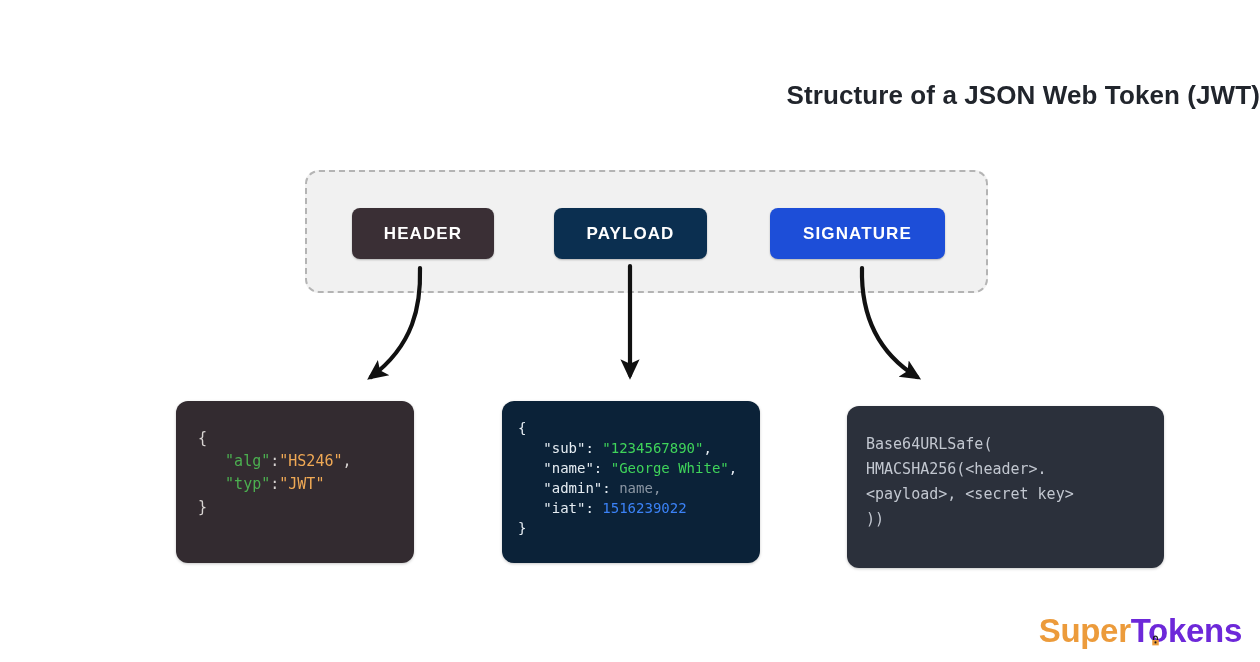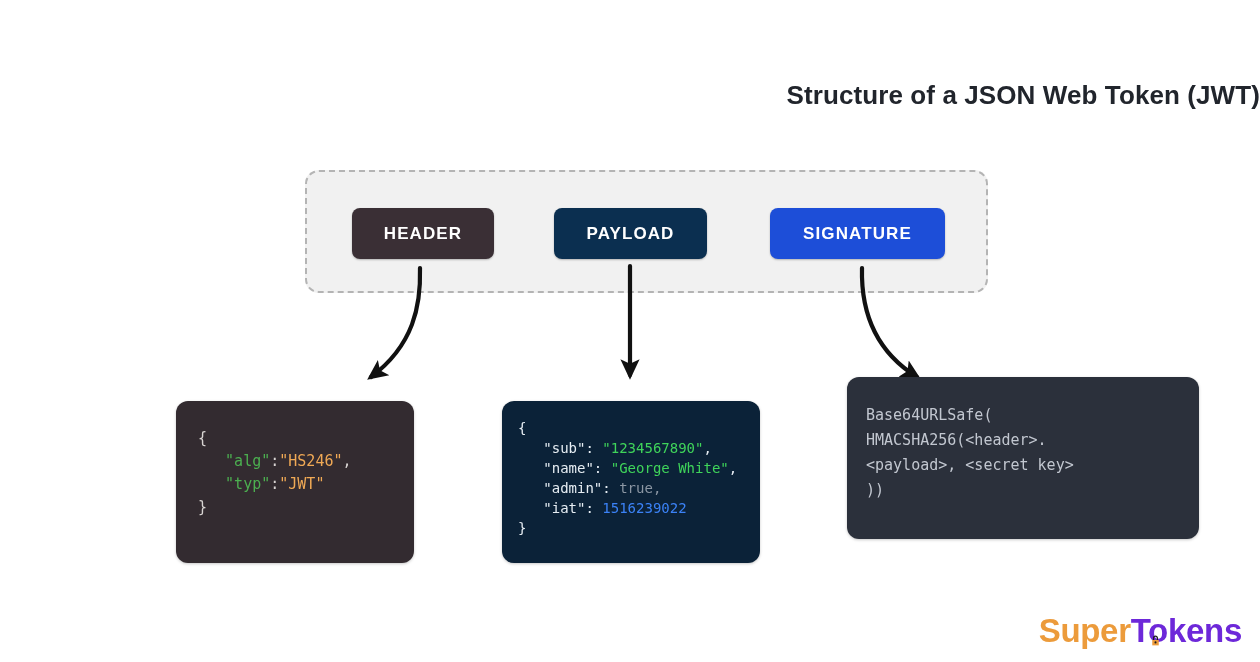--- a/index.html
+++ b/index.html
@@ -88,21 +88,21 @@
     padding: 26px 0 0 22px;
   }
   .box-payload {
     left: 502px; top: 401px; width: 258px; height: 162px;
     background: #0b2238;
     padding: 17px 0 0 16px;
     font-size: 14px;
     line-height: 20px;
   }
   .box-signature {
-    left: 847px; top: 377px; width: 352px; height: 162px;
+    left: 847px; top: 406px; width: 317px; height: 162px;
     background: #2b303b;
     padding: 26px 0 0 19px;
     font-size: 15px;
     line-height: 25px;
     color: #c2c7d0;
   }
 
   
   .t-punct  { color: #d8d4d2; }
   .t-key-g  { color: #4caf50; }
@@ -165,21 +165,21 @@
 </svg>
 
 <div class="code-box box-header"><span class="t-punct">{</span>
 <span class="t-punct">   </span><span class="t-key-g">"alg"</span><span class="t-punct">:</span><span class="t-val-o">"HS246"</span><span class="t-punct">,</span>
 <span class="t-punct">   </span><span class="t-key-g">"typ"</span><span class="t-punct">:</span><span class="t-val-o">"JWT"</span>
 <span class="t-punct">}</span></div>
 
 <div class="code-box box-payload"><span class="t-key-w">{</span>
    <span class="t-key-w">"sub":</span> <span class="t-str-g">"1234567890"</span><span class="t-key-w">,</span>
    <span class="t-key-w">"name":</span> <span class="t-str-g">"George White"</span><span class="t-key-w">,</span>
-   <span class="t-key-w">"admin":</span> <span class="t-bool">true</span><span class="t-bool">,</span>
+   <span class="t-key-w">"admin":</span> <span class="t-bool">name</span><span class="t-bool">,</span>
    <span class="t-key-w">"iat":</span> <span class="t-num">1516239022</span>
 <span class="t-key-w">}</span></div>
 
 <div class="code-box box-signature"><span>Base64URLSafe(</span>
 <span>HMACSHA256(&lt;header&gt;.</span>
 <span>&lt;payload&gt;, &lt;secret key&gt;</span>
 <span>))</span></div>
 
 <div class="logo">
   <span class="logo-super">Super</span>

